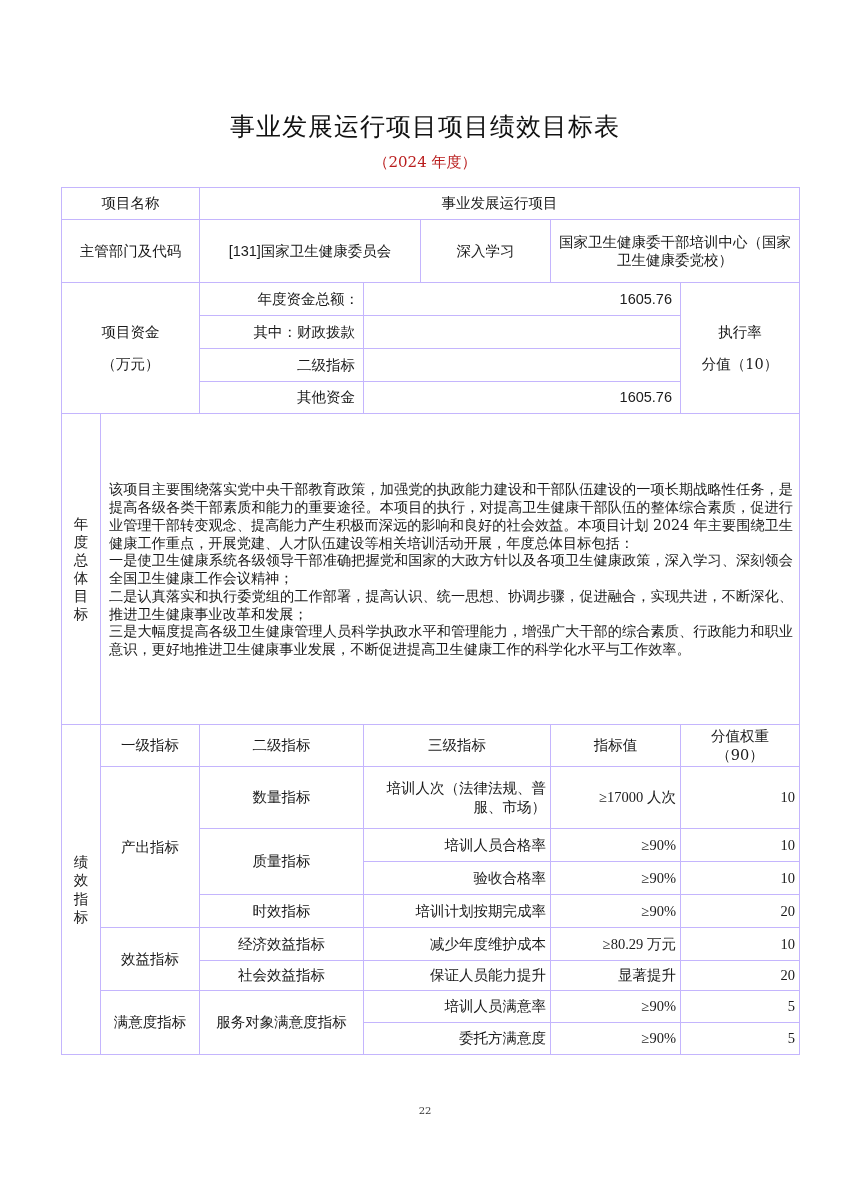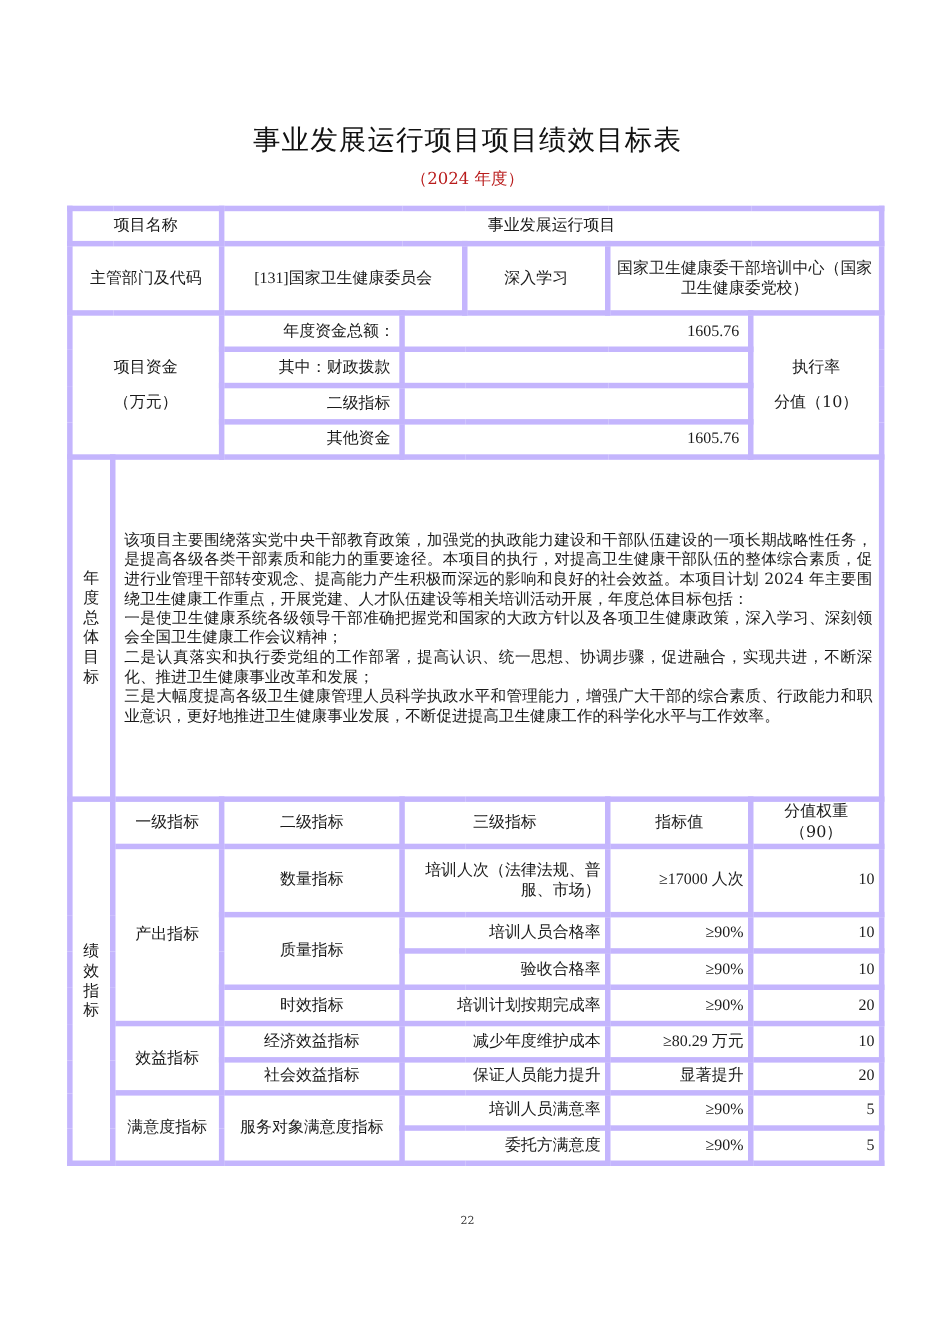--- a/index.html
+++ b/index.html
@@ -1,25 +1,25 @@
 <!DOCTYPE html>
 <html><head>
   <meta charset="utf-8">
   <style>
     html, body { margin: 0; padding: 0; background: #ffffff; }
     body { width: 850px; height: 1202px; position: relative; font-family: "DejaVu Serif", "Liberation Serif", serif; color: #1a1a1a; }
     .title { position: absolute; top: 110px; left: 0; width: 850px; text-align: center; font-family: Liberation Serif, serif; font-size: 25px; letter-spacing: 1px; color: #111; }
     .subtitle { position: absolute; top: 153px; left: 0; width: 850px; text-align: center; font-size: 15px; color: #b91c1c; }
     .page-num { position: absolute; top: 1105px; left: 0; width: 850px; text-align: center; font-size: 10px; color: #333; }
     table.grid { position: absolute; top: 187px; left: 61px; width: 738px; border-collapse: collapse; table-layout: fixed; font-size: 14.5px; }
-    table.grid td { border: 5px solid #c4b5fd; padding: 0 4px; vertical-align: middle; line-height: 1.25; }
+    table.grid td { border: 1px solid #c4b5fd; padding: 0 4px; vertical-align: middle; line-height: 1.25; }
     .c { text-align: center; }
     .r { text-align: right; padding-right: 8px !important; }
     .l { text-align: right; padding-left: 8px !important; }
-    .nm { font-family: Liberation Serif, serif; }
+    .nm { font-family: Liberation Sans, sans-serif; }
     .sans { font-family: Liberation Serif, serif; }
     .vert { text-align: center; line-height: 33px; font-size: 14.5px; }
     .goal-text { padding: 6px 6px 4px 8px !important; line-height: 31.2px; font-size: 14.2px; text-align: justify; vertical-align: top; }
     .goal-text p { margin: 0; }
     .lh2 { line-height: 31px; }
   </style>
 </head>
 <body>
 
 <div class="title">事业发展运行项目项目绩效目标表</div>

